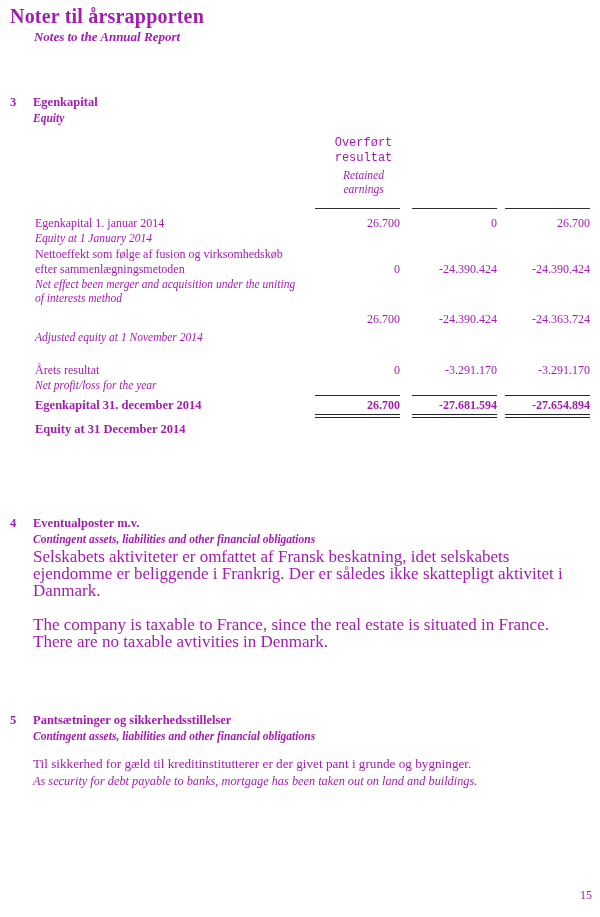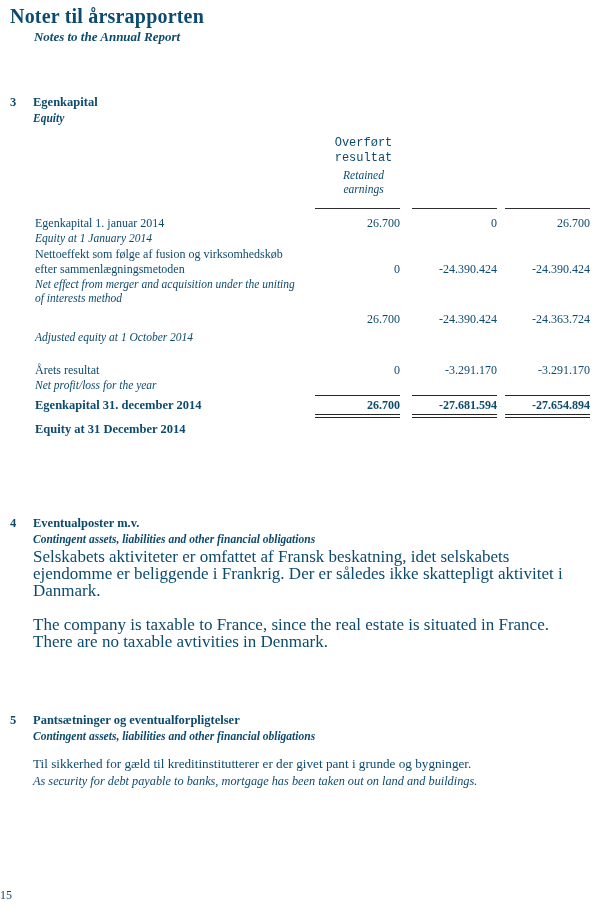--- a/index.html
+++ b/index.html
@@ -2,21 +2,21 @@
 <html><head>
 <meta charset="utf-8">
 <style>
   html,body{margin:0;padding:0;background:#e8e8e8;}
   .page{
     position:relative;
     width:600px;height:917px;
     margin:0 auto;
     background:#ffffff;
     font-family:"Liberation Serif","DejaVu Serif",serif;
-    color:#0c4a6e;
+    color:#a21caf;
     overflow:hidden;
   }
   
   .doc-header{position:absolute;left:10px;top:5px;}
   .doc-title{font-size:20px;font-weight:bold;line-height:23px;letter-spacing:.2px;}
   .doc-subtitle{font-size:13px;font-weight:bold;font-style:italic;line-height:15px;margin-top:1px;text-align:center;}
 
   
   .section{position:absolute;left:10px;width:580px;}
   .sec-head{display:grid;grid-template-columns:23px 1fr;}
@@ -52,21 +52,21 @@
 
   
   .sub-bold{font-weight:bold;font-size:12px;line-height:15px;margin-top:25px;}
   .para{font-size:17px;line-height:17px;margin-top:2px;max-width:556px;}
   .para-en{margin-top:17px;}
   .s5-da{font-size:13.2px;line-height:16px;margin-top:13px;}
   .s5-en{font-style:italic;font-size:12.3px;line-height:15px;margin-top:2px;}
   .indented{margin-left:23px;}
 
   
-  .page-number{position:absolute;top:888px;left:0;width:592px;text-align:left;font-size:12px;}
+  .page-number{position:absolute;top:888px;left:0;width:592px;text-align:right;font-size:12px;}
 </style>
 </head>
 <body>
 
 <div class="page">
 
   <div class="doc-header">
     <div class="doc-title">Noter til årsrapporten</div>
     <div class="doc-subtitle">Notes to the Annual Report</div>
   </div>
@@ -118,21 +118,21 @@
           <span class="num">0</span>
         </div>
       <div class="cell c3">
           <span class="num">26.700</span>
         </div>
     </div>
 
     <div class="trow row-merger">
       <div class="cell lblcell">
         <div class="label-da">Nettoeffekt som følge af fusion og virksomhedskøb efter sammenlægningsmetoden</div>
-        <div class="label-en">Net effect from merger and acquisition under the uniting of interests method</div>
+        <div class="label-en">Net effect been merger and acquisition under the uniting of interests method</div>
       </div>
       <div class="cell c1">
           <span class="num">0</span>
         </div>
       <div class="cell c2">
           <span class="num">-24.390.424</span>
         </div>
       <div class="cell c3">
           <span class="num">-24.390.424</span>
         </div>
@@ -143,21 +143,21 @@
       <div class="cell c1">
           <span class="num">26.700</span>
         </div>
       <div class="cell c2">
           <span class="num">-24.390.424</span>
         </div>
       <div class="cell c3">
           <span class="num">-24.363.724</span>
         </div>
     </div>
-    <div class="label-en adjusted-en">Adjusted equity at 1 October 2014</div>
+    <div class="label-en adjusted-en">Adjusted equity at 1 November 2014</div>
 
     <div class="trow row-result">
       <div class="cell lblcell">
         <div class="label-da">Årets resultat</div>
         <div class="label-en">Net profit/loss for the year</div>
       </div>
       <div class="cell c1">
           <span class="num">0</span>
         </div>
       <div class="cell c2">
@@ -193,21 +193,21 @@
     </div>
     <div class="indented">
       <div class="para">Selskabets aktiviteter er omfattet af Fransk beskatning, idet selskabets ejendomme er beliggende i Frankrig. Der er således ikke skattepligt aktivitet i Danmark.</div>
       <div class="para para-en">The company is taxable to France, since the real estate is situated in France. There are no taxable avtivities in Denmark.</div>
     </div>
   </div>
 
   <div class="section" style="top:713px;">
     <div class="sec-head">
       <div class="sec-num">5</div>
-      <div class="sec-title">Pantsætninger og eventualforpligtelser</div>
+      <div class="sec-title">Pantsætninger og sikkerhedsstillelser</div>
       <div class="sec-sub">Contingent assets, liabilities and other financial obligations</div>
     </div>
     <div class="indented">
       <div class="s5-da">Til sikkerhed for gæld til kreditinstitutterer er der givet pant i grunde og bygninger.</div>
       <div class="s5-en">As security for debt payable to banks, mortgage has been taken out on land and buildings.</div>
     </div>
   </div>
 
   <div class="page-number">15</div>
 

